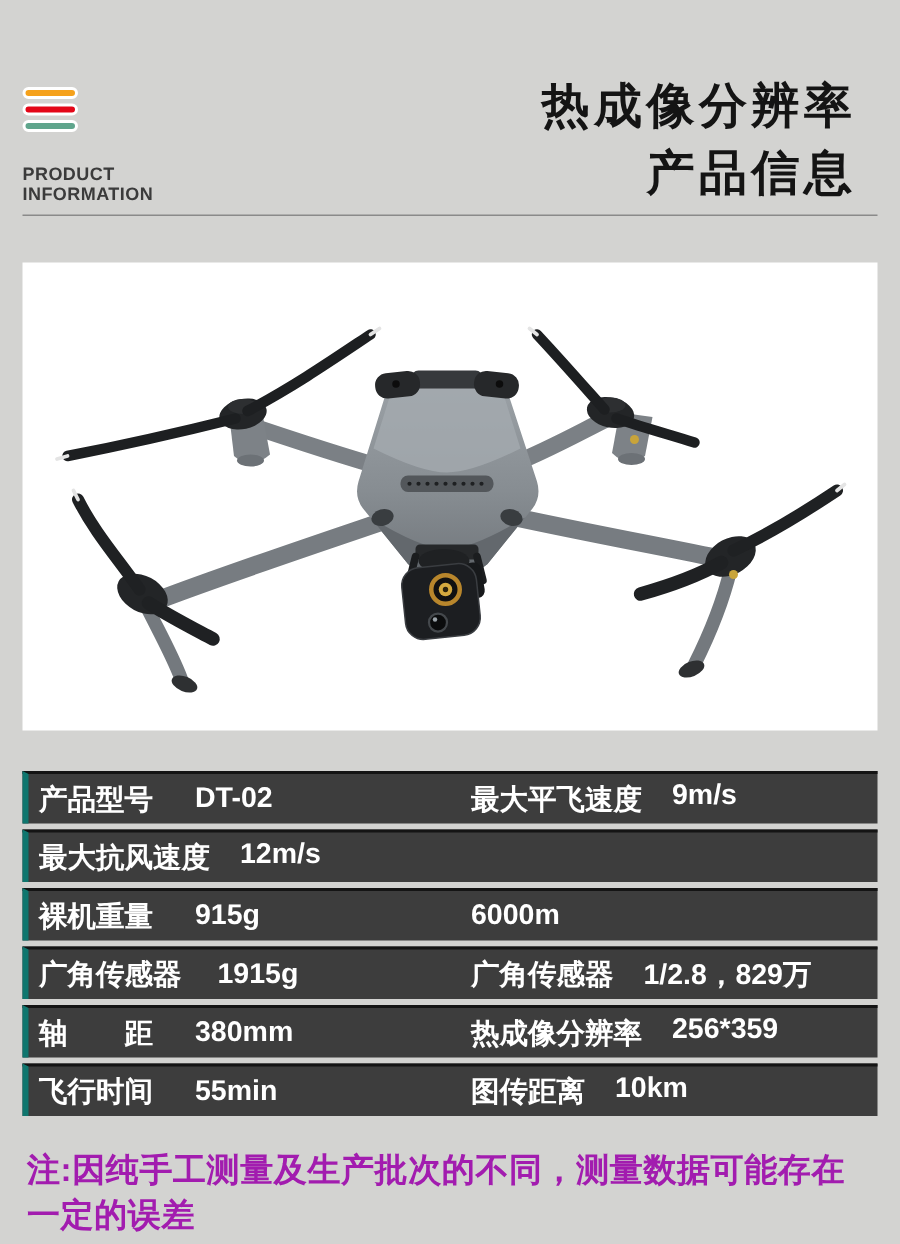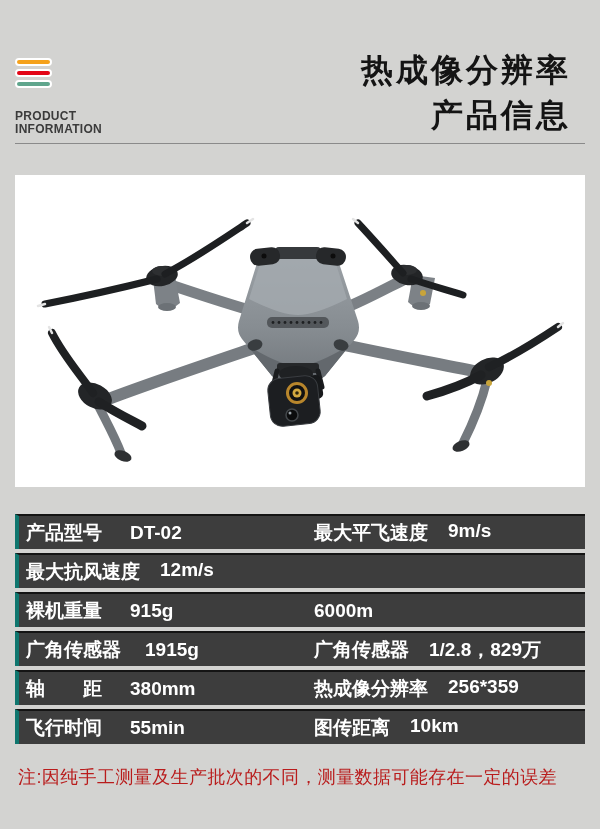--- a/index.html
+++ b/index.html
@@ -23,21 +23,21 @@
   .spec-table { margin:27px 15px 0 15px; }
   .spec-row { display:flex; align-items:center; height:35px; margin-bottom:4px;
               background:#3d3d3d; border-top:2px solid #141414; border-left:4px solid #0f766e;
               padding-left:7px; color:#ffffff; font-size:19px; font-weight:bold; white-space:nowrap; }
   .pair-left { flex:0 0 288px; display:flex; align-items:center; }
   .pair-right { flex:1; display:flex; align-items:flex-start; }
   .spec-label-l { min-width:80px; margin-right:24px; white-space:pre; }
   .spec-label-r { margin-right:20px; white-space:pre; }
 
   
-  .note { margin:21px 15px 0 18px; font-size:18px; font-weight:400; color:#b91c1c; letter-spacing:0.4px; }
+  .note { margin:21px 15px 0 18px; font-size:22px; font-weight:700; color:#a21caf; letter-spacing:0.4px; }
 </style>
 </head>
 <body>
 
 <div class="canvas">
 
   <div class="header">
     <div class="logo">
       <div class="logo-bar" style="background:#F5A11B"></div>
       <div class="logo-bar" style="background:#E30617"></div>

